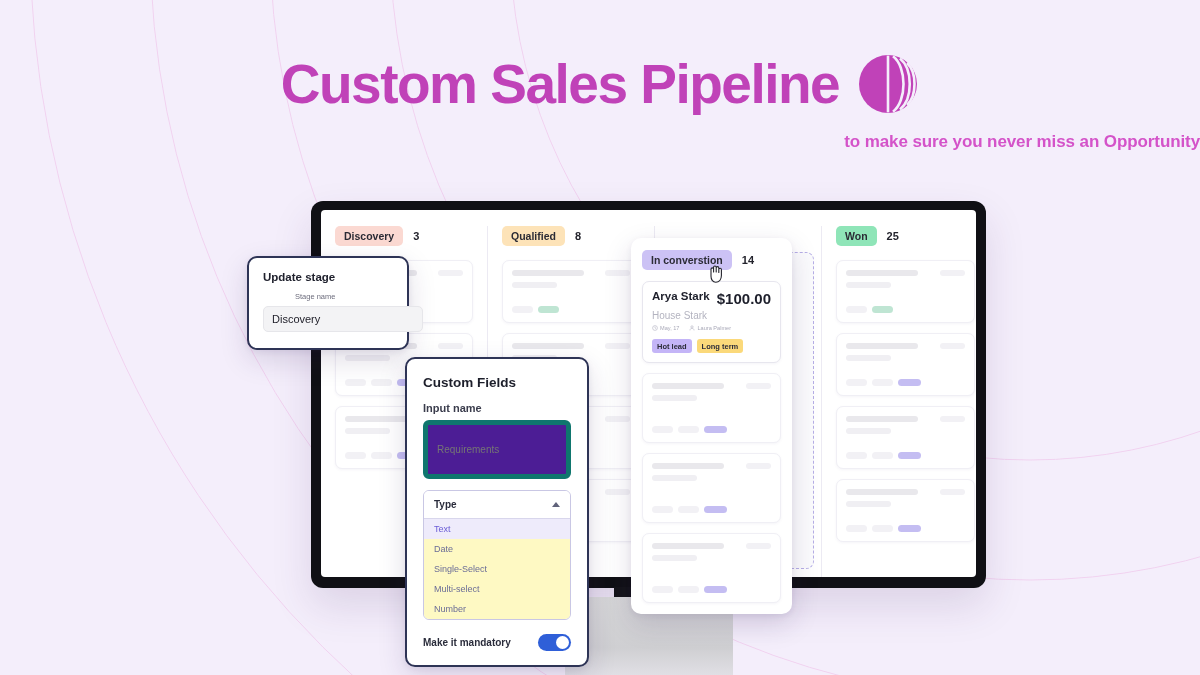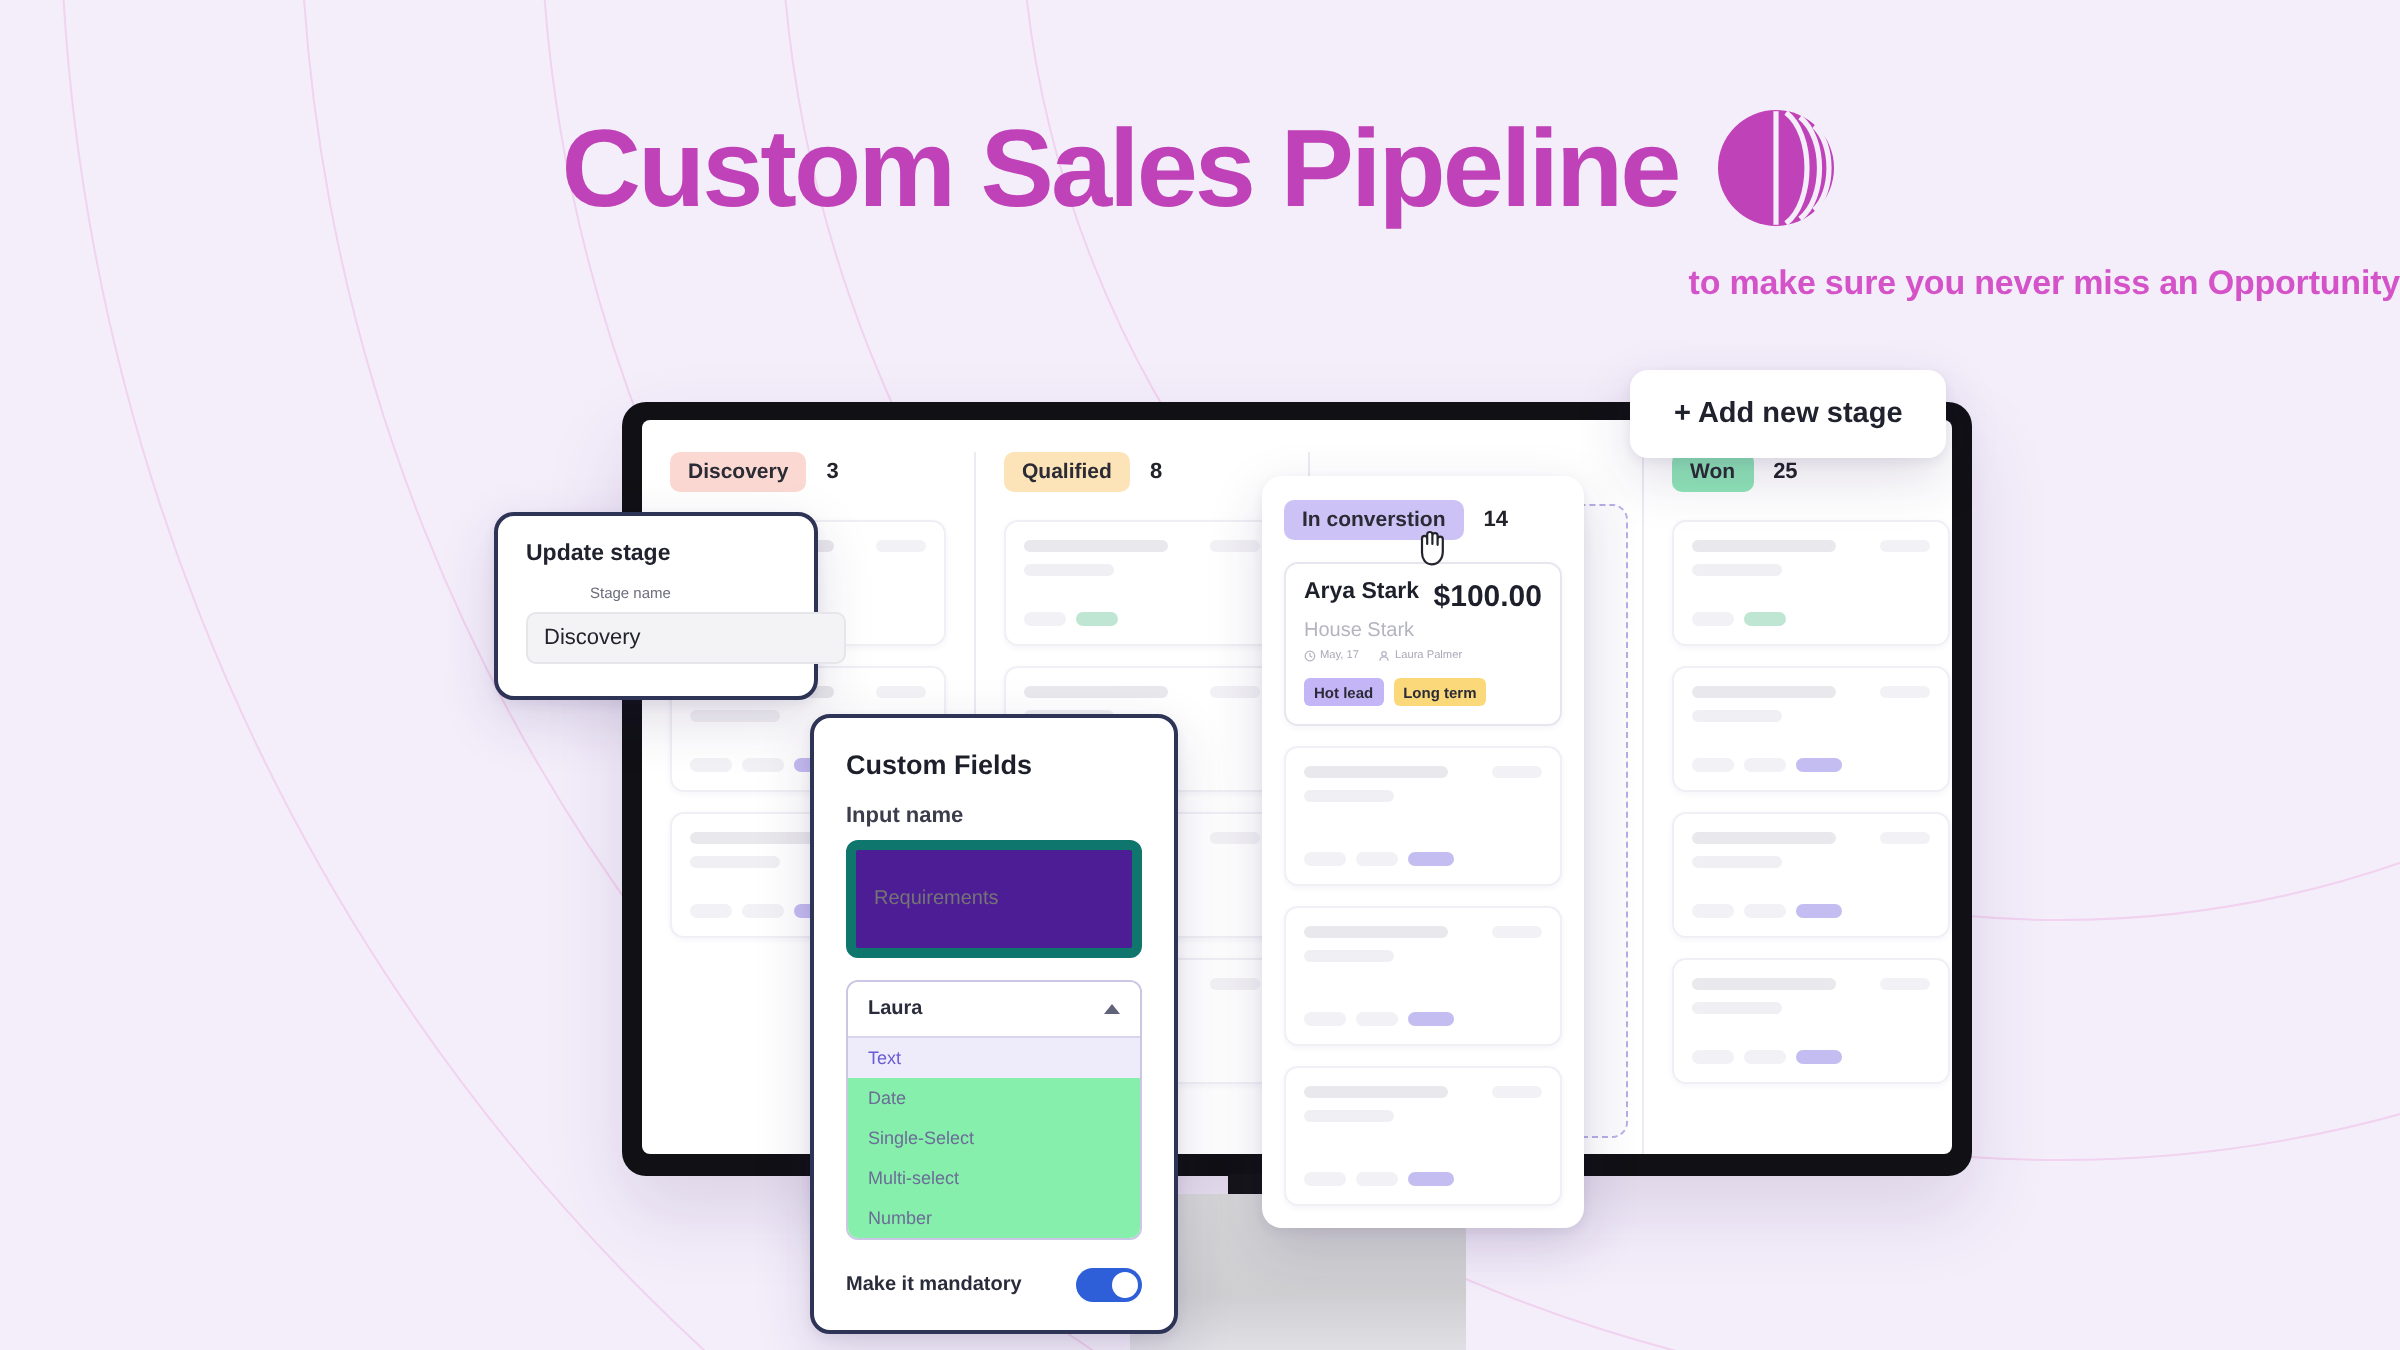--- a/index.html
+++ b/index.html
@@ -128,21 +128,21 @@
     margin-top: 11px; border: 1px solid #c9c7e4; border-radius: 6px; overflow: hidden;
   }
   .cf-select {
     display: flex; justify-content: space-between; align-items: center;
     padding: 8px 10px; font-size: 10px; font-weight: 600; color: #2a2c3b;
     border-bottom: 1px solid #d8d6ec; background: #fff;
   }
   .caret { width: 0; height: 0; border-left: 4px solid transparent;
            border-right: 4px solid transparent; border-bottom: 5px solid #60627a; }
   .cf-opt {
-    padding: 5px 10px; font-size: 9px; color: #6b6d96; background: #86efac;
+    padding: 5px 10px; font-size: 9px; color: #6b6d96; background: #fef9c3;
   }
   .cf-opt.sel { background: #eeebfb; color: #6a5cd6; }
   .cf-foot { display: flex; align-items: center; justify-content: space-between; margin-top: 14px; }
   .cf-foot-label { font-size: 10px; font-weight: 600; color: #2a2c3b; }
   .toggle { width: 33px; height: 17px; border-radius: 9px; background: #2f5fd8; position: relative; }
   .toggle::after {
     content:""; position: absolute; right: 2px; top: 2px;
     width: 13px; height: 13px; border-radius: 50%; background: #fff;
   }
 
@@ -377,38 +377,37 @@
                   <i class="pill purple"></i>
                 </div>
             </div>
           </div>
 
         </div>
       </div>
     </div>
   </div>
 
-  <div class="float panel add-stage">+ Add new stage</div>
 
   <div class="float panel panel-border update-stage">
     <div class="us-title">Update stage</div>
     <div class="us-label">Stage name</div>
     <div class="us-row">
       <input class="us-input" type="text" value="Discovery" style="">
       <div class="us-swatch"></div>
     </div>
   </div>
 
   <div class="float panel panel-border custom-fields">
     <div class="cf-title">Custom Fields</div>
     <div class="cf-label">Input name</div>
     <input class="cf-input" type="text" placeholder="Requirements" style="">
     <div class="cf-select-wrap">
       <div class="cf-select">
-        <span>Laura</span>
+        <span>Type</span>
         <i class="caret"></i>
       </div>
       <div class="cf-opt sel">Text</div>
       <div class="cf-opt">Date</div>
       <div class="cf-opt">Single-Select</div>
       <div class="cf-opt">Multi-select</div>
       <div class="cf-opt">Number</div>
     </div>
     <div class="cf-foot">
       <span class="cf-foot-label">Make it mandatory</span>

